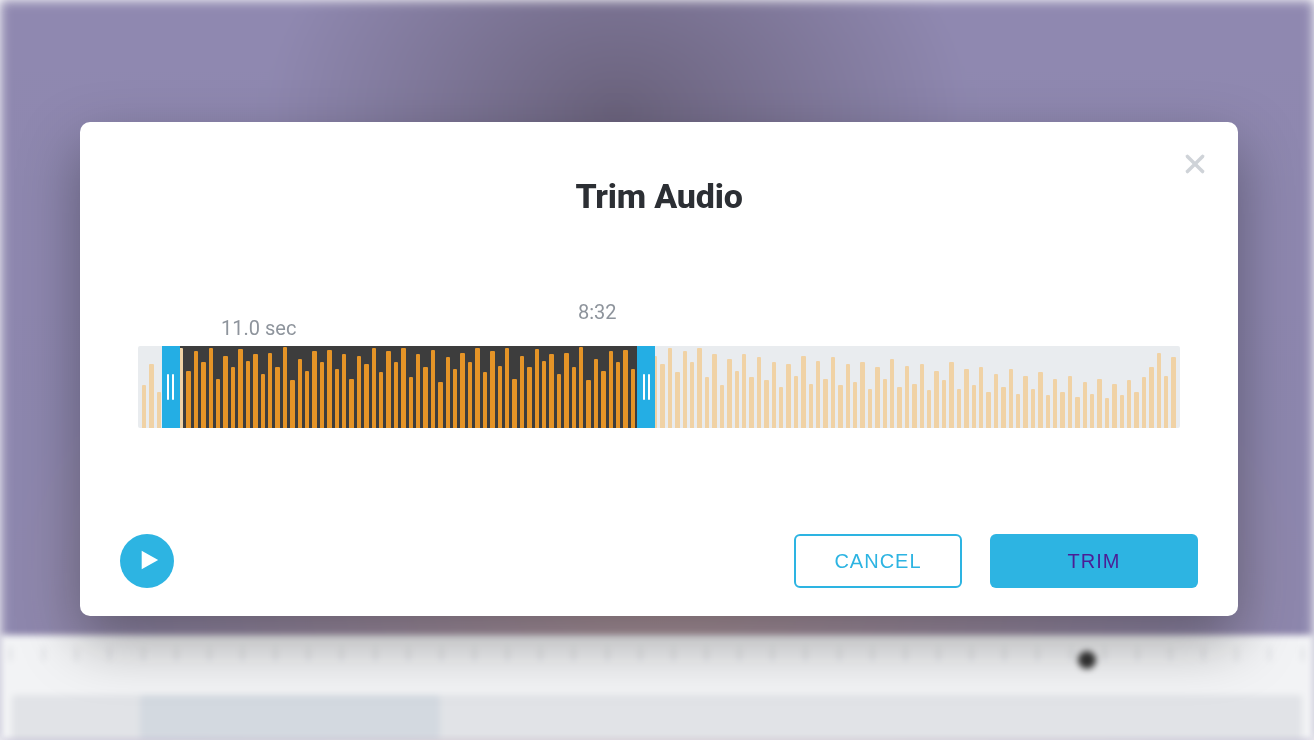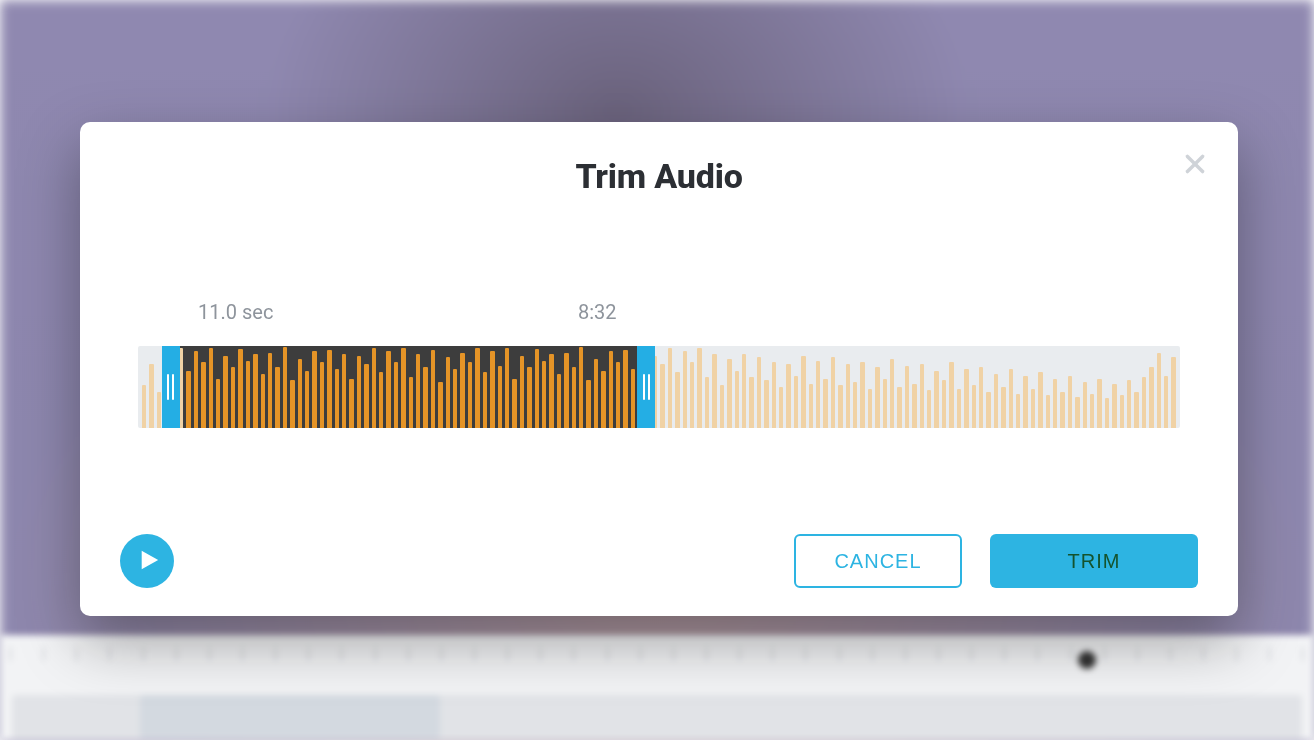--- a/index.html
+++ b/index.html
@@ -32,38 +32,38 @@
     position: absolute; left: 140px; width: 300px; top: 60px; height: 44px; background: #d3d9e0; border-radius: 4px;
   }
 
   .modal {
     position: absolute; left: 80px; top: 122px; width: 1158px; height: 494px;
     background: #ffffff; border-radius: 10px;
     box-shadow: 0 24px 60px rgba(0,0,0,0.35);
     display: flex; flex-direction: column;
   }
   .modal-header {
-    position: relative; padding-top: 34px;
+    position: relative; padding-top: 54px;
   }
   .modal-title {
     text-align: center; font-size: 34px; font-weight: 800; color: #2c2f34; letter-spacing: -0.2px;
   }
   .close-btn {
     position: absolute; right: 26px; top: 26px; width: 34px; height: 34px; border: none; background: transparent;
     display: flex; align-items: center; justify-content: center; cursor: pointer; color: #cfd3d8;
   }
   .close-btn svg { width: 26px; height: 26px; }
 
   .labels-row {
     position: absolute; left: 58px; right: 58px; top: 178px; height: 24px;
   }
   .time-label {
     position: absolute; font-size: 20px; color: #8e949c; font-weight: 400;
   }
-  .time-label.start { left: 60px; }
+  .time-label.start { left: 83px; margin-top: 16px; }
   .time-label.end { left: 440px; }
 
   .wave-area {
     position: absolute; left: 58px; right: 58px; top: 224px; height: 82px;
   }
   .wave-track {
     position: absolute; inset: 0; background: #e9ecef; border-radius: 2px; overflow: hidden;
   }
   .wave-selected-bg {
     position: absolute; top: 0; bottom: 0; background: #3d3d3d;
@@ -95,21 +95,21 @@
   .play-btn svg { width: 22px; height: 22px; fill: #ffffff; margin-left: 3px; }
 
   .btn {
     height: 54px; min-width: 168px; padding: 0 34px; font-size: 20px; font-weight: 500; letter-spacing: 1px;
     border-radius: 6px; cursor: pointer; display: flex; align-items: center; justify-content: center;
   }
   .btn-secondary {
     border: 2px solid #2db4e2; background: #ffffff; color: #2db4e2;
   }
   .btn-primary {
-    border: none; background: #2db4e2; color: #14532d; min-width: 208px;
+    border: none; background: #2db4e2; color: #4c1d95; min-width: 208px;
   }
 </style>
 </head>
 <body>
 
 <div class="backdrop"></div>
 <div class="timeline-bg">
   <div class="ticks">
     <span></span>
       <span></span>

